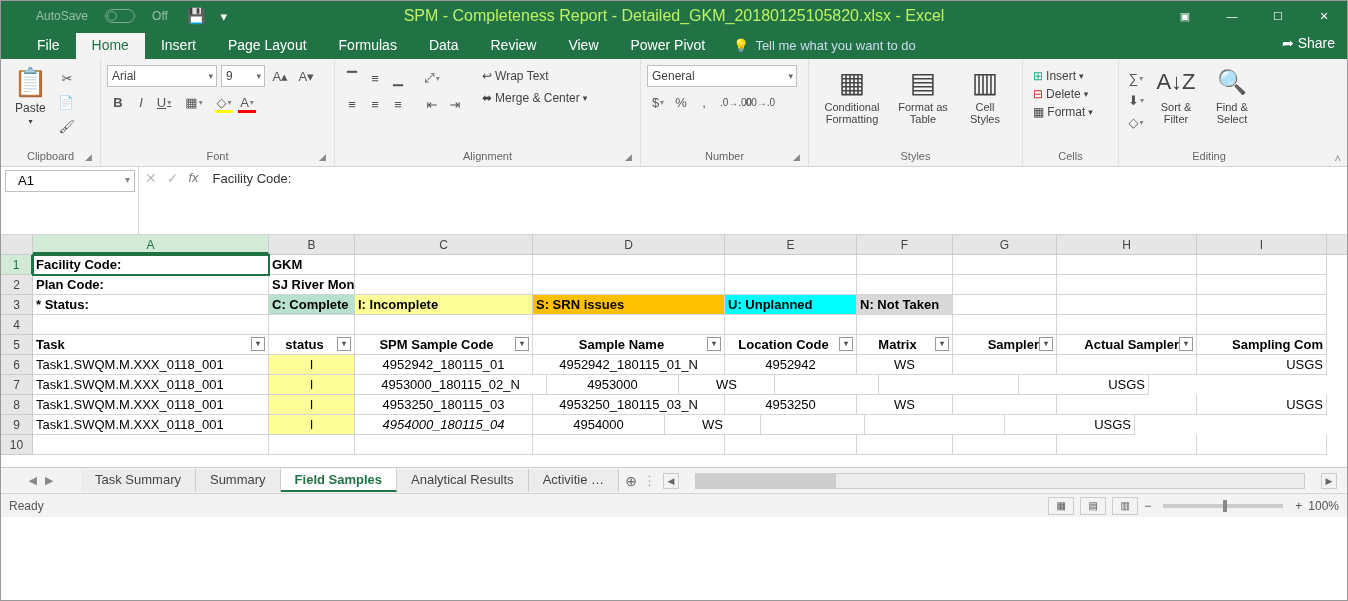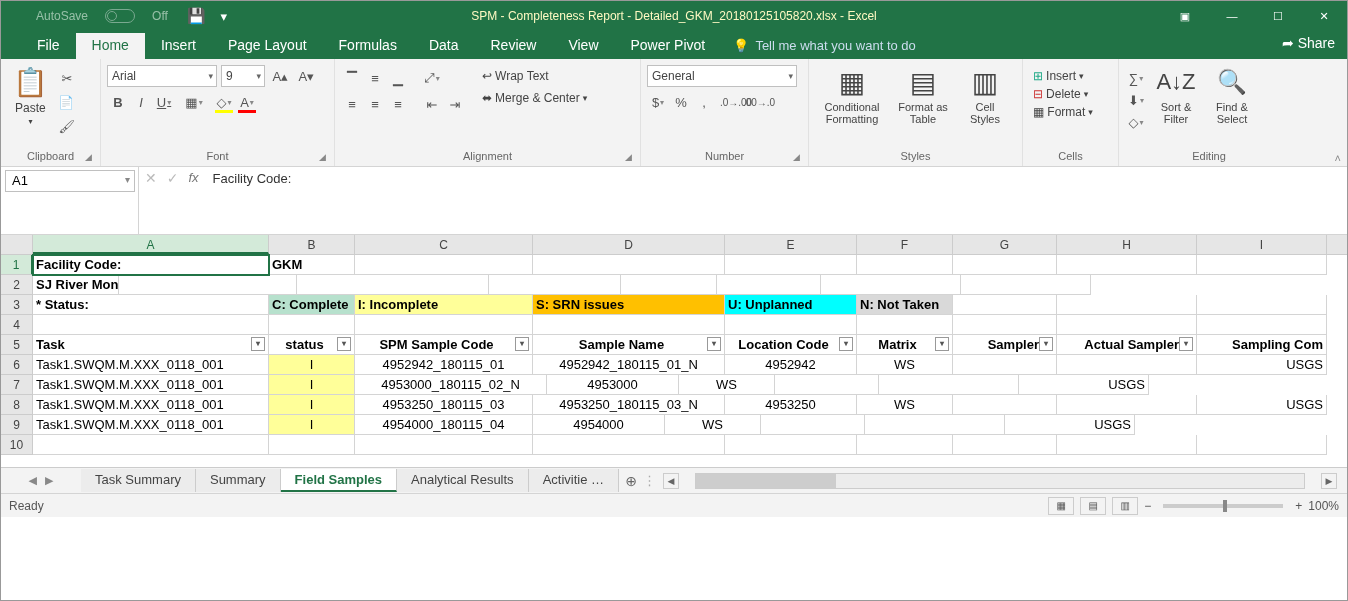--- a/index.html
+++ b/index.html
@@ -5,21 +5,21 @@
 * { box-sizing: border-box; margin: 0; padding: 0; font-family: "Segoe UI", Arial, sans-serif; }
 body { background: #fff; width: 1348px; height: 601px; overflow: hidden; border: 1px solid #999; position: relative; }
 
 
 .titlebar { height: 30px; background: #217346; color: #c8e0d0; display: flex; align-items: center; font-size: 12px; position: relative; }
 .autosave { margin-left: 35px; display: flex; align-items: center; gap: 17px; opacity: 0.7; }
 .autosave-toggle { width: 30px; height: 14px; border: 1px solid #a0c0b0; border-radius: 8px; position: relative; }
 .autosave-toggle::after { content: ''; width: 8px; height: 8px; border: 1px solid #a0c0b0; border-radius: 50%; position: absolute; left: 1px; top: 1px; }
 .save-icon { margin-left: 20px; color: #fff; font-size: 15px; }
 .undo-icon { margin-left: 14px; color: #fff; font-size: 13px; }
-.title-text { position: absolute; left: 50%; transform: translateX(-50%); color: #fef9c3; font-size: 12px; text-align: right; }
+.title-text { position: absolute; left: 50%; transform: translateX(-50%); color: #bef264; font-size: 16px; text-align: right; }
 .win-controls { position: absolute; right: 0; display: flex; }
 .win-btn { width: 46px; height: 30px; display: flex; align-items: center; justify-content: center; color: #fff; font-size: 11px; }
 .ribbon-display-btn { width: 40px; height: 30px; display:flex; align-items:center; justify-content:center; color:#fff; font-size:11px; margin-right:4px;}
 
 
 .tabs { height: 28px; background: #217346; display: flex; align-items: flex-end; padding-left: 20px; position: relative; }
 .tab { color: #fff; font-size: 14px; padding: 4px 16px 6px; cursor: pointer; }
 .tab.active { background: #f3f3f3; color: #217346; }
 .tellme { display: flex; align-items: center; gap: 6px; color: #cde; font-size: 13px; padding: 4px 12px 6px; }
 .share { position: absolute; right: 12px; top: 4px; color: #fff; font-size: 14px; display:flex; align-items:center; gap:4px;}
@@ -37,21 +37,21 @@
 .combo { height: 22px; border: 1px solid #c0c0c0; background: #fff; font-size: 12px; padding: 0 16px 0 4px; position: relative; display:flex; align-items:center; color:#444;}
 .combo::after { content: '▾'; position: absolute; right: 3px; font-size: 9px; color: #666; }
 .btn-row { display: flex; gap: 1px; }
 .mini-btn { width: 22px; height: 22px; display: flex; align-items: center; justify-content: center; font-size: 13px; color: #555; }
 .mini-btn.dd::after { content:'▾'; font-size:8px; margin-left:1px; color:#888;}
 .ribbon-collapse { position:absolute; right:6px; bottom:2px; font-size:11px; color:#888; }
 
 
 .formula-area { height: 68px; border-bottom: 1px solid #d4d4d4; display: flex; background:#fff; }
 .namebox { width: 138px; border-right: 1px solid #d4d4d4; padding: 3px 4px; }
-.namebox-combo { height: 22px; border: 1px solid #c0c0c0; width: 130px; font-size: 13px; padding: 2px 18px 2px 6px; position:relative; }
+.namebox-combo { height: 22px; border: 1px solid #c0c0c0; width: 130px; font-size: 13px; padding: 2px 18px 2px 12px; position:relative; }
 .namebox-combo::after { content:'▾'; position:absolute; right:4px; top:3px; font-size:10px; color:#888;}
 .fx-btns { display:flex; align-items:flex-start; padding:3px 6px; gap:10px; color:#bbb; font-size:14px;}
 .fx-label { font-style: italic; color:#777; font-size:13px; }
 .formula-text { padding: 4px 8px; font-size: 13px; color:#333; flex:1; }
 
 
 .grid-area { position: relative; height: 232px; overflow: hidden; }
 .col-headers { display: flex; height: 20px; background: #e6e6e6; border-bottom:1px solid #ccc; }
 .corner { width: 32px; border-right: 1px solid #ccc; background:#e6e6e6;}
 .col-h { border-right: 1px solid #ccc; text-align: center; font-size: 12px; color: #444; line-height: 20px; background:#e6e6e6;}
@@ -317,20 +317,21 @@
         <div class="cell wC"></div>
         <div class="cell wD"></div>
         <div class="cell wE"></div>
         <div class="cell wF"></div>
         <div class="cell wG"></div>
         <div class="cell wH"></div>
         <div class="cell wI"></div>
       </div>
       <div class="row">
         <div class="row-h">2</div>
+        <div class="cell wA bold">Plan Code:</div>
         <div class="cell wB bold">SJ River Monit XXX</div>
         <div class="cell wC"></div>
         <div class="cell wD"></div>
         <div class="cell wE"></div>
         <div class="cell wF"></div>
         <div class="cell wG"></div>
         <div class="cell wH"></div>
         <div class="cell wI"></div>
       </div>
       <div class="row">
@@ -401,21 +402,21 @@
         <div class="cell wE" style="text-align: center;">4953250</div>
         <div class="cell wF" style="text-align: center;">WS</div>
         <div class="cell wG"></div>
         <div class="cell wH"></div>
         <div class="cell wI" style="text-align: right;">USGS</div>
       </div>
       <div class="row">
         <div class="row-h">9</div>
         <div class="cell wA">Task1.SWQM.M.XXX_0118_001</div>
         <div class="cell wB bg-lightyellow" style="text-align: center;">I</div>
-        <div class="cell wC" style="text-align: center;">4954000_180115_04</div>
+        <div class="cell wC" style="text-align: center; font-style: italic;">4954000_180115_04</div>
         <div class="cell wE" style="text-align: center;">4954000</div>
         <div class="cell wF" style="text-align: center;">WS</div>
         <div class="cell wG"></div>
         <div class="cell wH"></div>
         <div class="cell wI" style="text-align: right;">USGS</div>
       </div>
       <div class="row">
         <div class="row-h">10</div>
         <div class="cell wA"></div>
         <div class="cell wB"></div>

